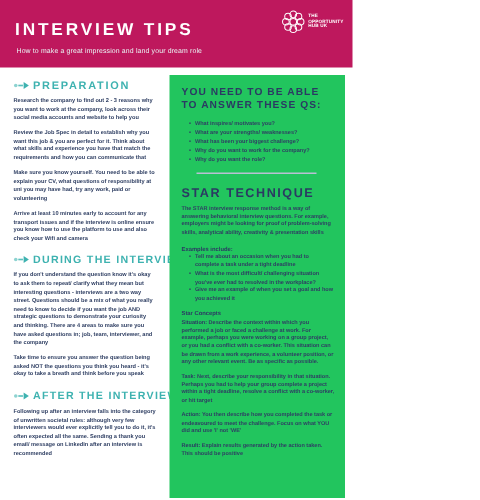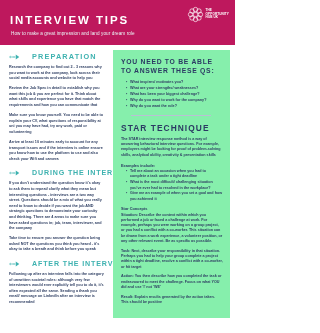--- a/index.html
+++ b/index.html
@@ -65,21 +65,21 @@
     width:125px;
     padding:5px 5px 0 3px;
     box-sizing:border-box;
   }
 
   
   .sec{margin-bottom:7px;}
   .sec-head{
     display:flex;
     align-items:center;
-    gap:12px;
+    gap:2px;
     margin:0 0 4px 0;
   }
   .arrow-icon{width:11px;height:6px;flex:none;display:block;}
   .sec-title{
     color:#3eb2b0;
     font-size:7.3px;
     font-weight:bold;
     letter-spacing:1.15px;
     white-space:nowrap;
   }
@@ -89,22 +89,22 @@
     font-size:3.75px;
     line-height:5.6px;
     margin:0 0 4.5px 0;
     text-align:left;
     font-weight:bold;
   }
   .para:last-child{margin-bottom:0;}
 
   
   .panel{
-    background:#86efac;
-    padding:7px 7px 8px 8px;
+    background:#22c55e;
+    padding:7px 7px 22px 8px;
     box-sizing:border-box;
     width:100%;
   }
   .panel-h1{
     color:#2b3a63;
     font-size:6.8px;
     font-weight:bold;
     letter-spacing:.72px;
     line-height:9px;
     margin:0 0 5px 0;

